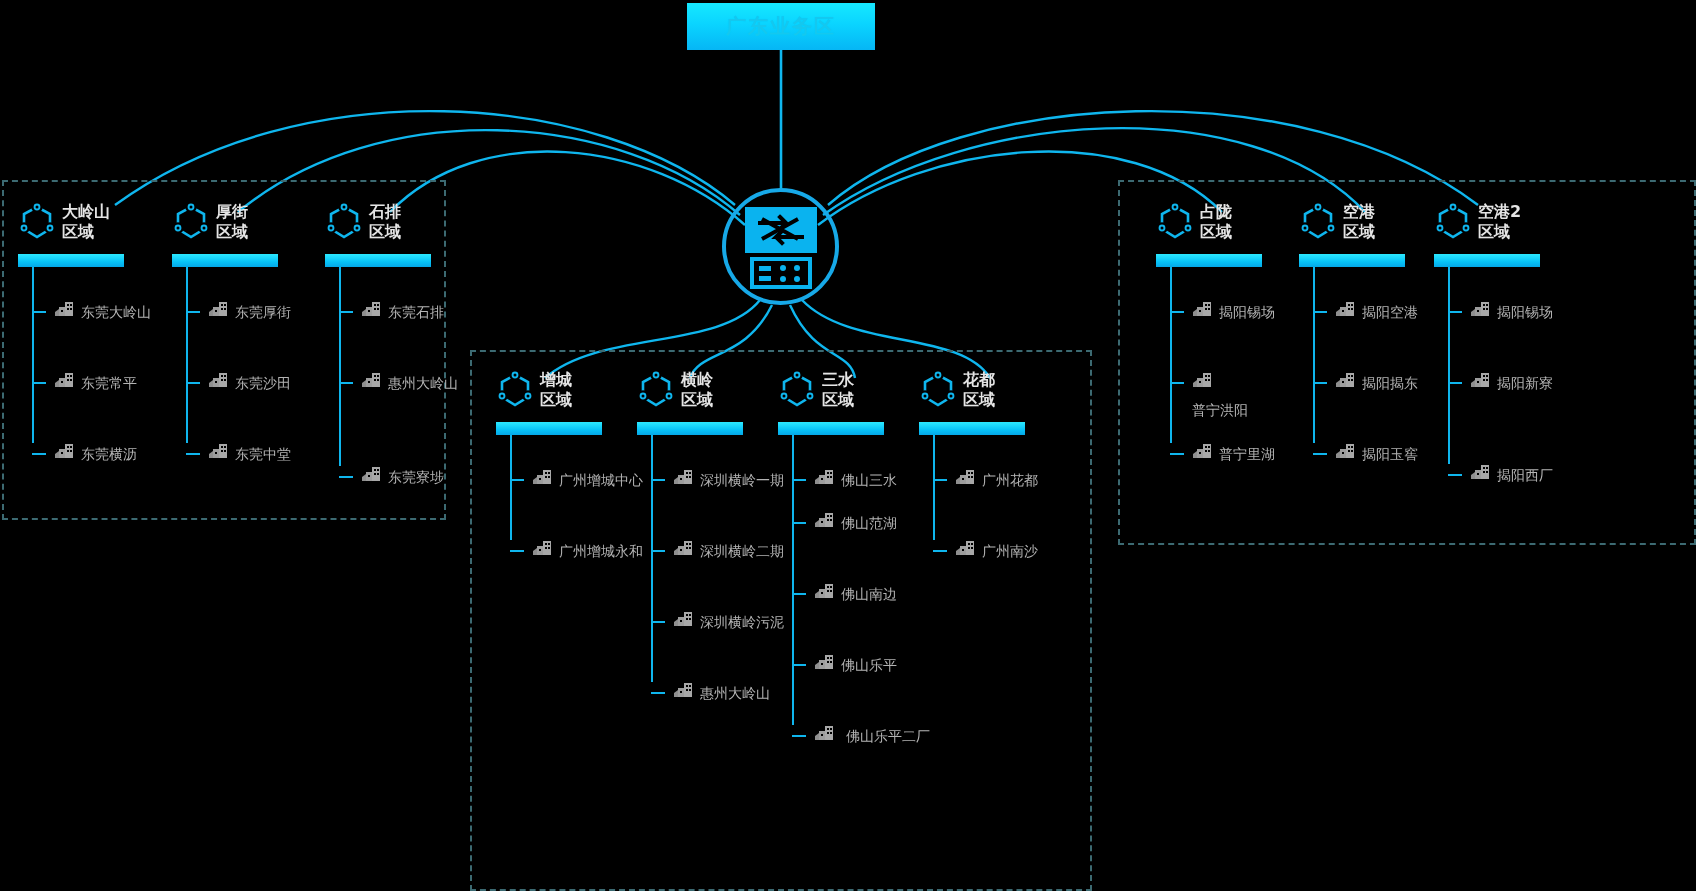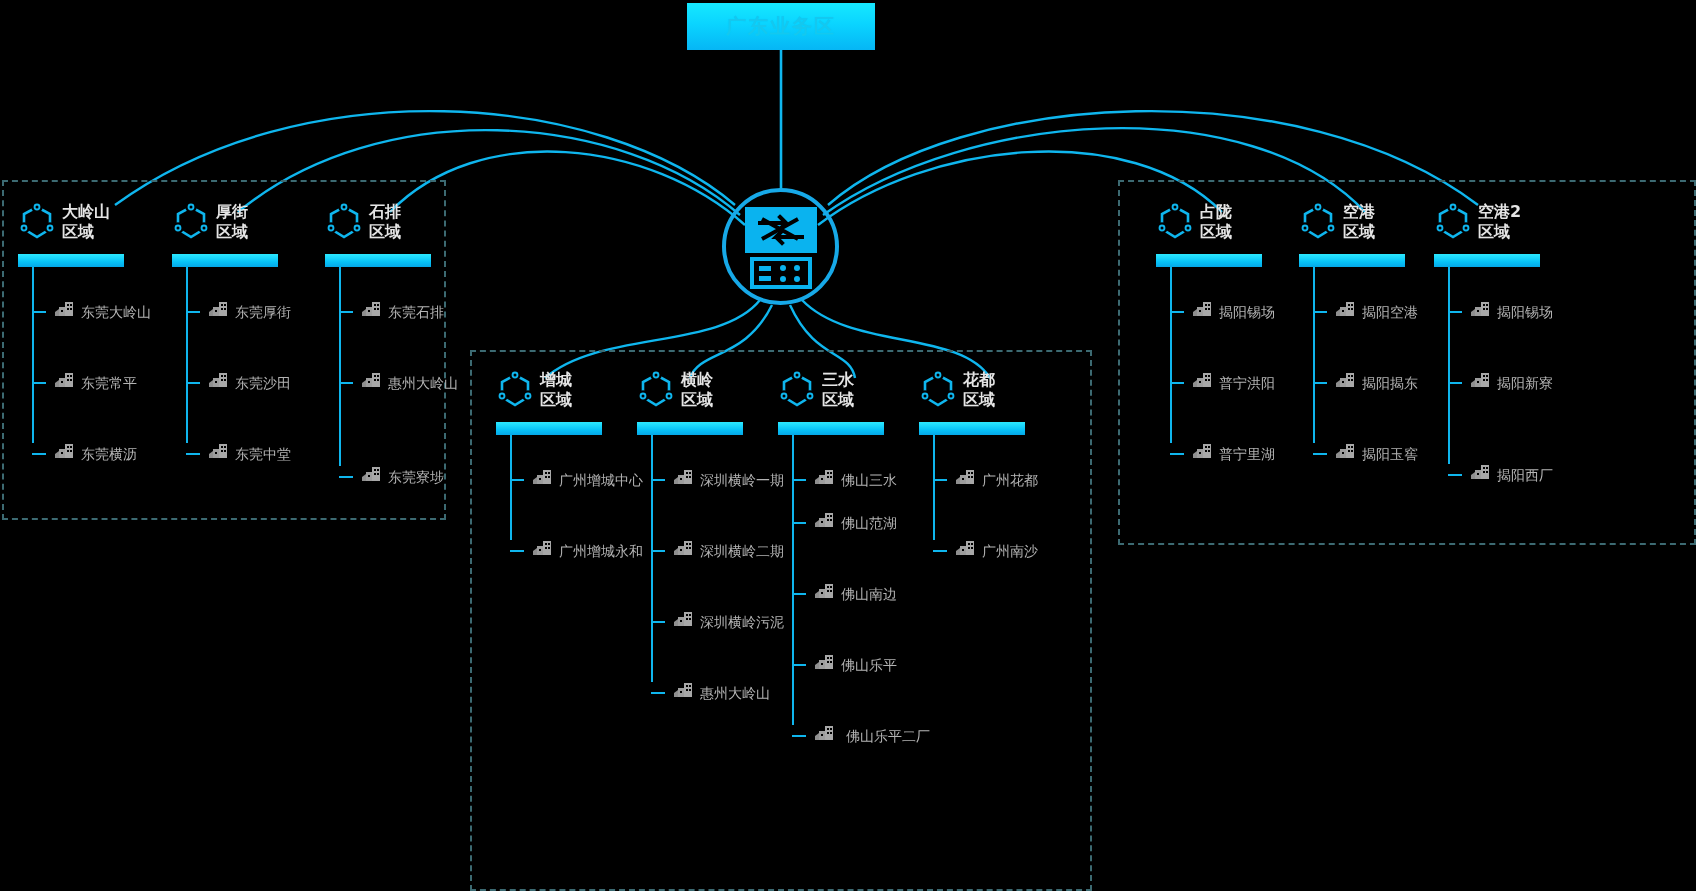--- a/index.html
+++ b/index.html
@@ -568,21 +568,21 @@
   <rect x="5" y="6" width="6" height="9" fill="#9d9d9d"></rect>
   <path d="M1 15 L1 11 L5 8 L5 15 Z" fill="#8f8f8f"></path>
   <rect x="13" y="3" width="2" height="2" fill="#000"></rect>
   <rect x="16" y="3" width="2" height="2" fill="#000"></rect>
   <rect x="13" y="7" width="2" height="2" fill="#000"></rect>
   <rect x="16" y="7" width="2" height="2" fill="#000"></rect>
   <rect x="7" y="9" width="2" height="2" fill="#000"></rect>
 </svg></span>
             <span class="leaf-label">揭阳锡场</span>
           </div>
-          <div class="leaf" style="margin-top: 49px;">
+          <div class="leaf" style="margin-top: 49px; flex-direction: column;">
             <span class="leaf-icon"><svg width="20" height="16" viewBox="0 0 20 16">
   <rect x="11" y="1" width="8" height="14" fill="#a8a8a8"></rect>
   <rect x="5" y="6" width="6" height="9" fill="#9d9d9d"></rect>
   <path d="M1 15 L1 11 L5 8 L5 15 Z" fill="#8f8f8f"></path>
   <rect x="13" y="3" width="2" height="2" fill="#000"></rect>
   <rect x="16" y="3" width="2" height="2" fill="#000"></rect>
   <rect x="13" y="7" width="2" height="2" fill="#000"></rect>
   <rect x="16" y="7" width="2" height="2" fill="#000"></rect>
   <rect x="7" y="9" width="2" height="2" fill="#000"></rect>
 </svg></span>

